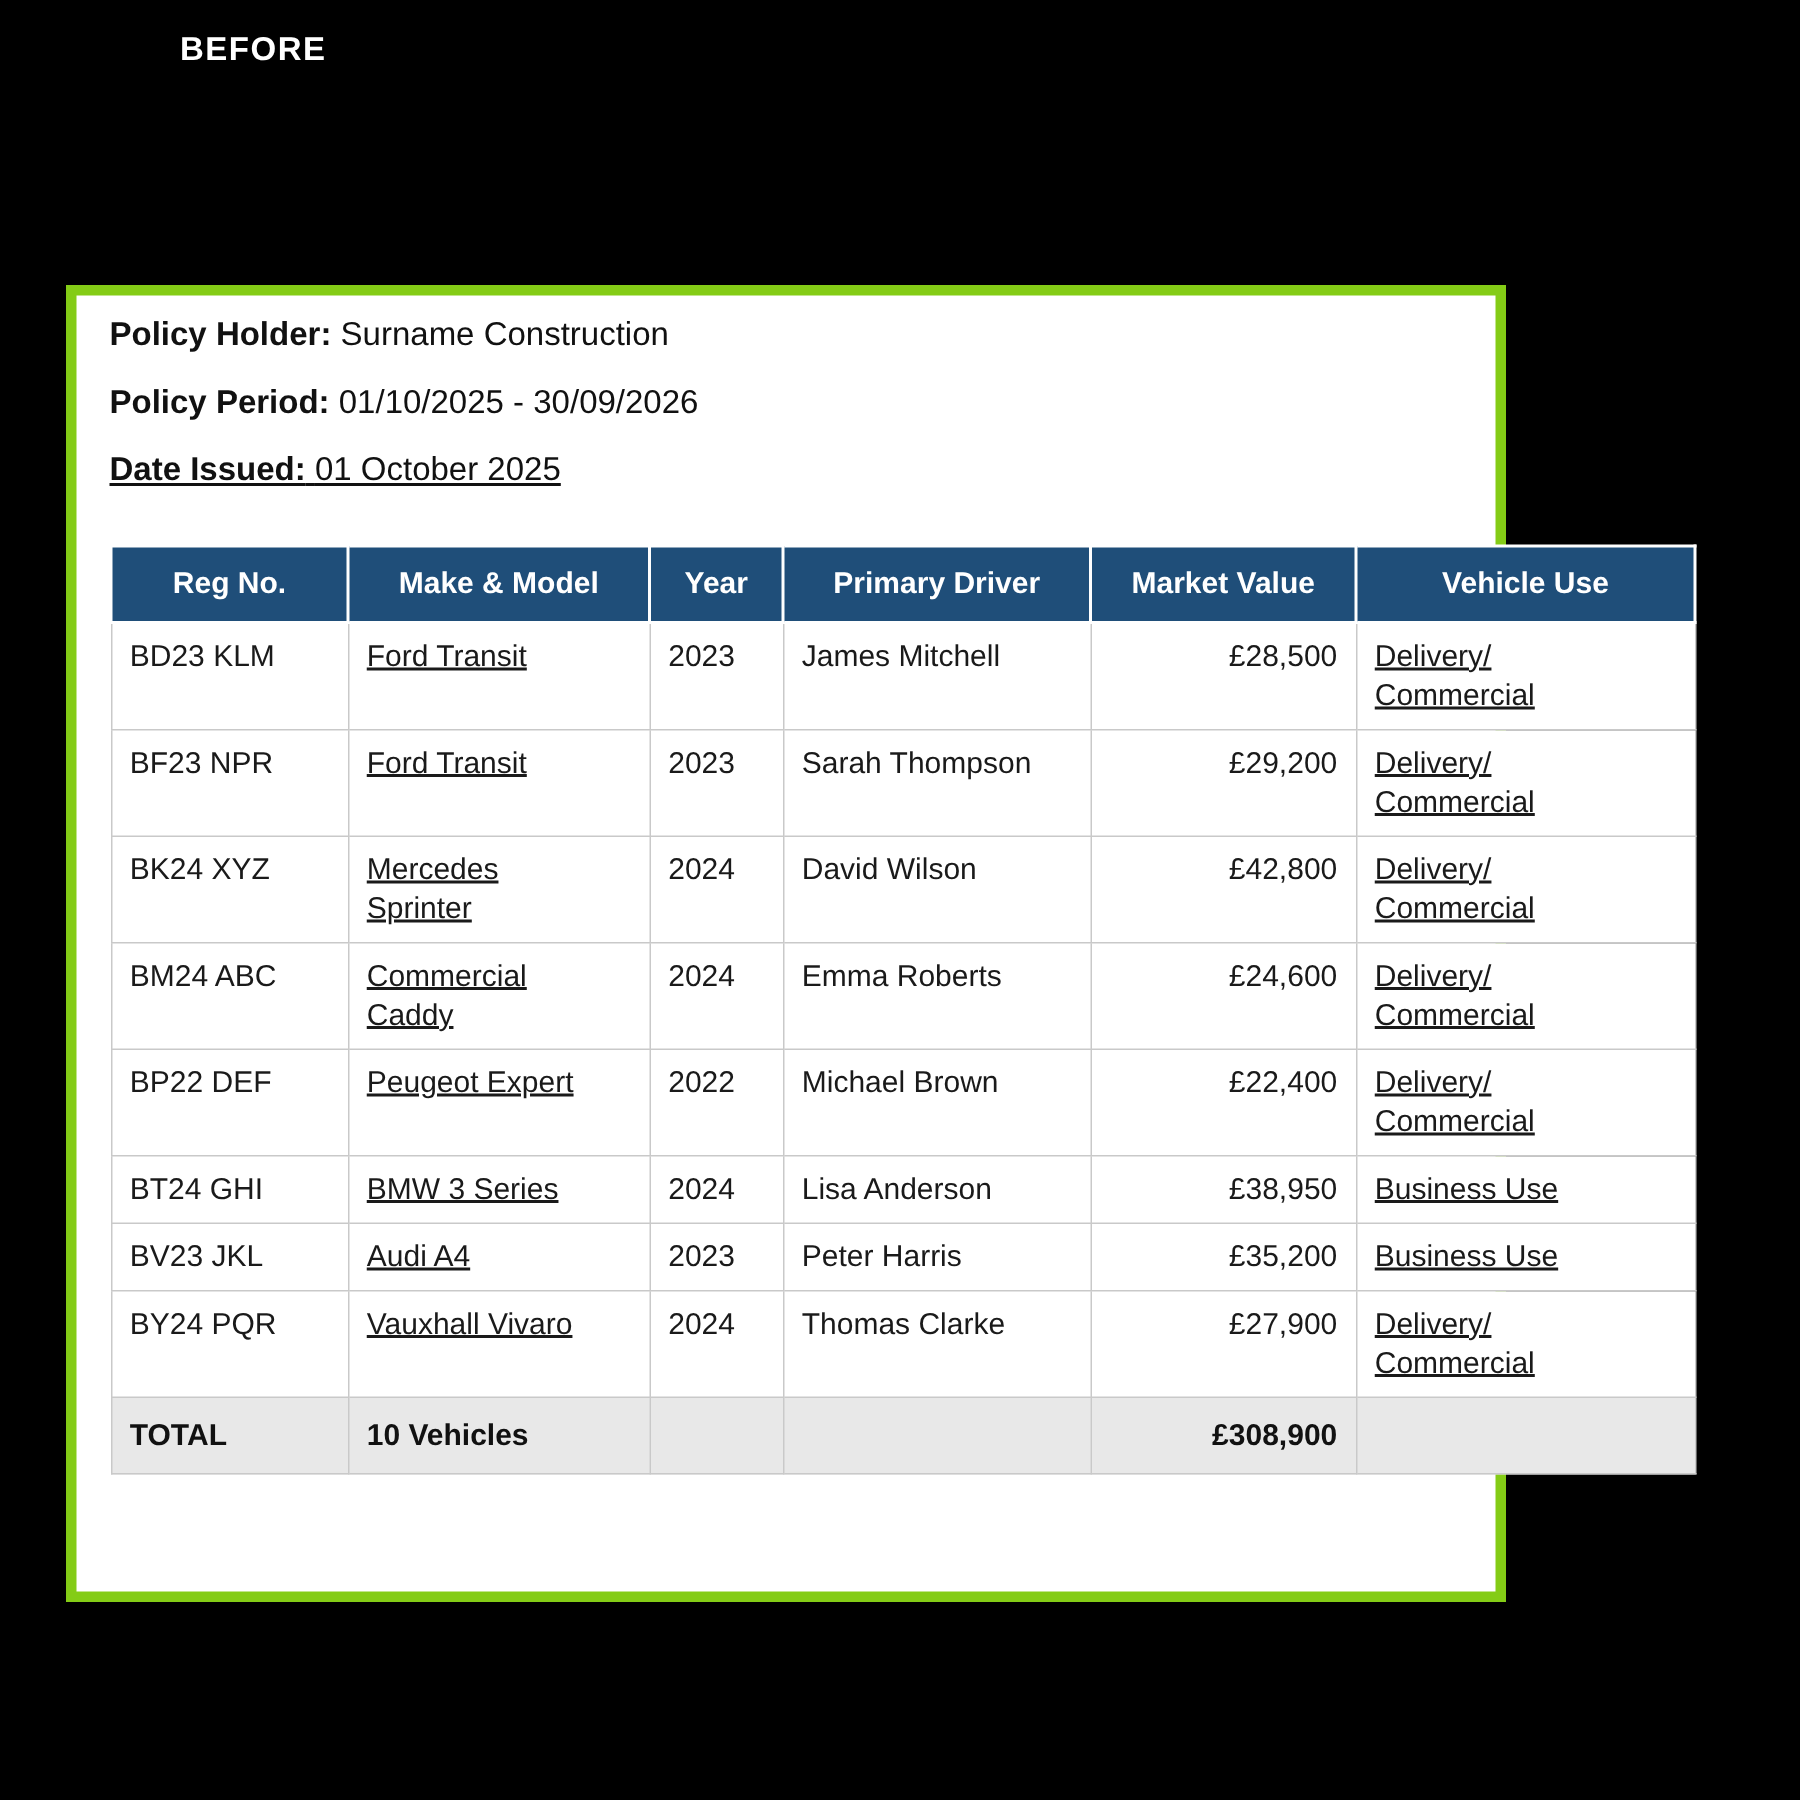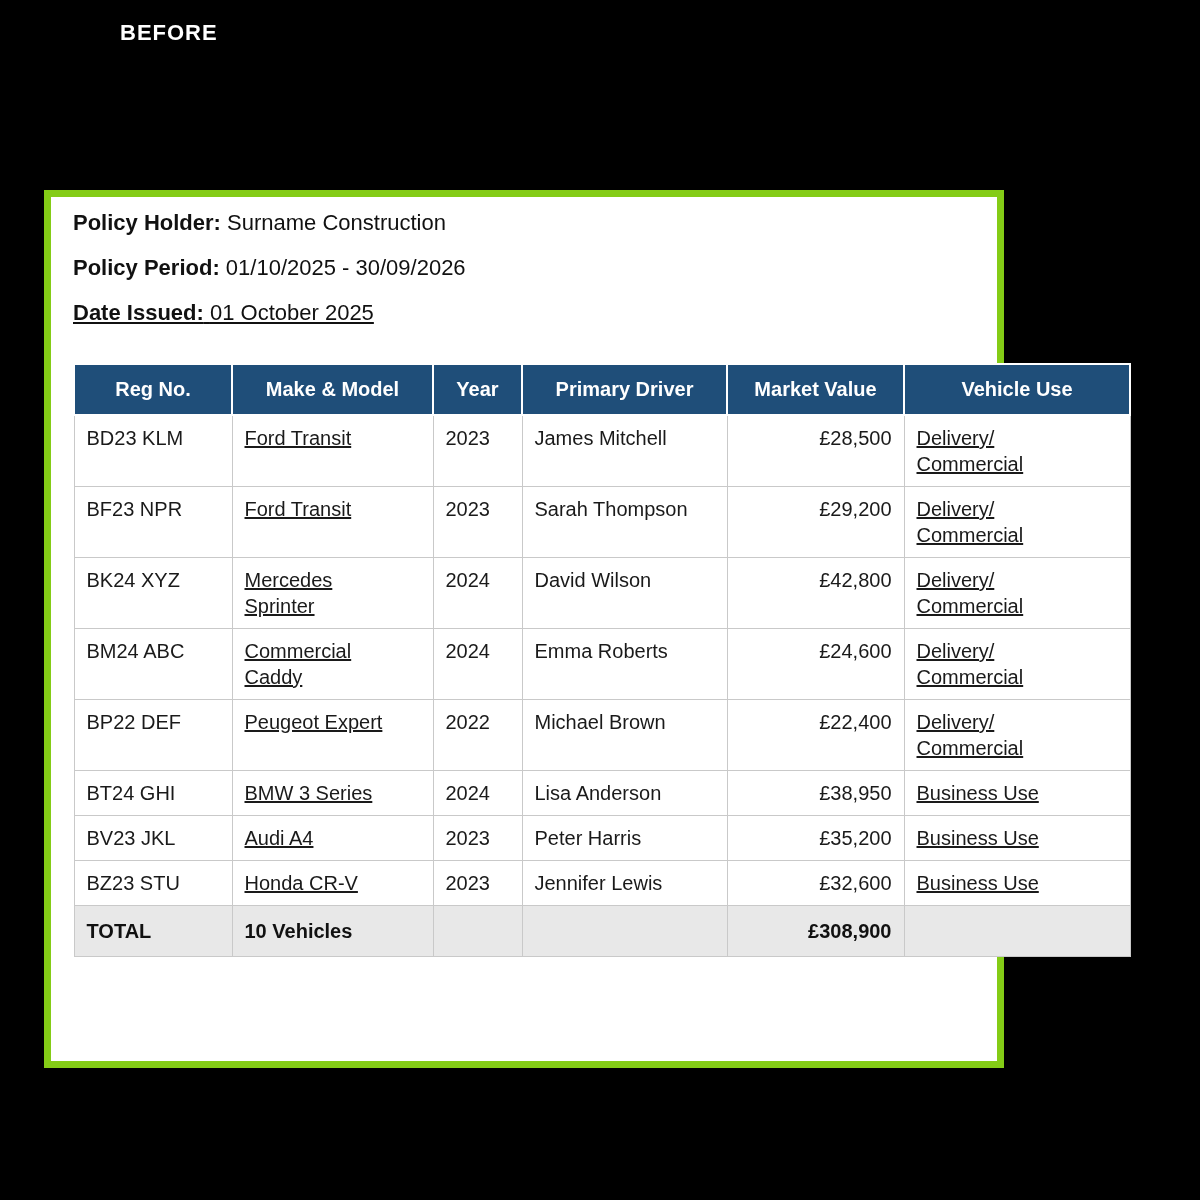--- a/index.html
+++ b/index.html
@@ -154,26 +154,27 @@
           </tr>
           <tr>
             <td>BV23 JKL</td>
             <td class="pre">Audi A4</td>
             <td>2023</td>
             <td>Peter Harris</td>
             <td class="right">£35,200</td>
             <td class="pre">Business Use</td>
           </tr>
           <tr>
-            <td>BZ23 STU</td>
-            <td class="pre">Honda CR-V</td>
-            <td>2023</td>
-            <td>Jennifer Lewis</td>
-            <td class="right">£32,600</td>
-            <td class="pre">Business Use</td>
+            <td>BY24 PQR</td>
+            <td class="pre">Vauxhall Vivaro</td>
+            <td>2024</td>
+            <td>Thomas Clarke</td>
+            <td class="right">£27,900</td>
+            <td class="pre">Delivery/
+Commercial</td>
           </tr>
         </tbody>
       <tfoot>
         <tr class="total-row">
           <td>TOTAL</td>
           <td>10 Vehicles</td>
           <td></td>
           <td></td>
           <td class="right">£308,900</td>
           <td></td>

